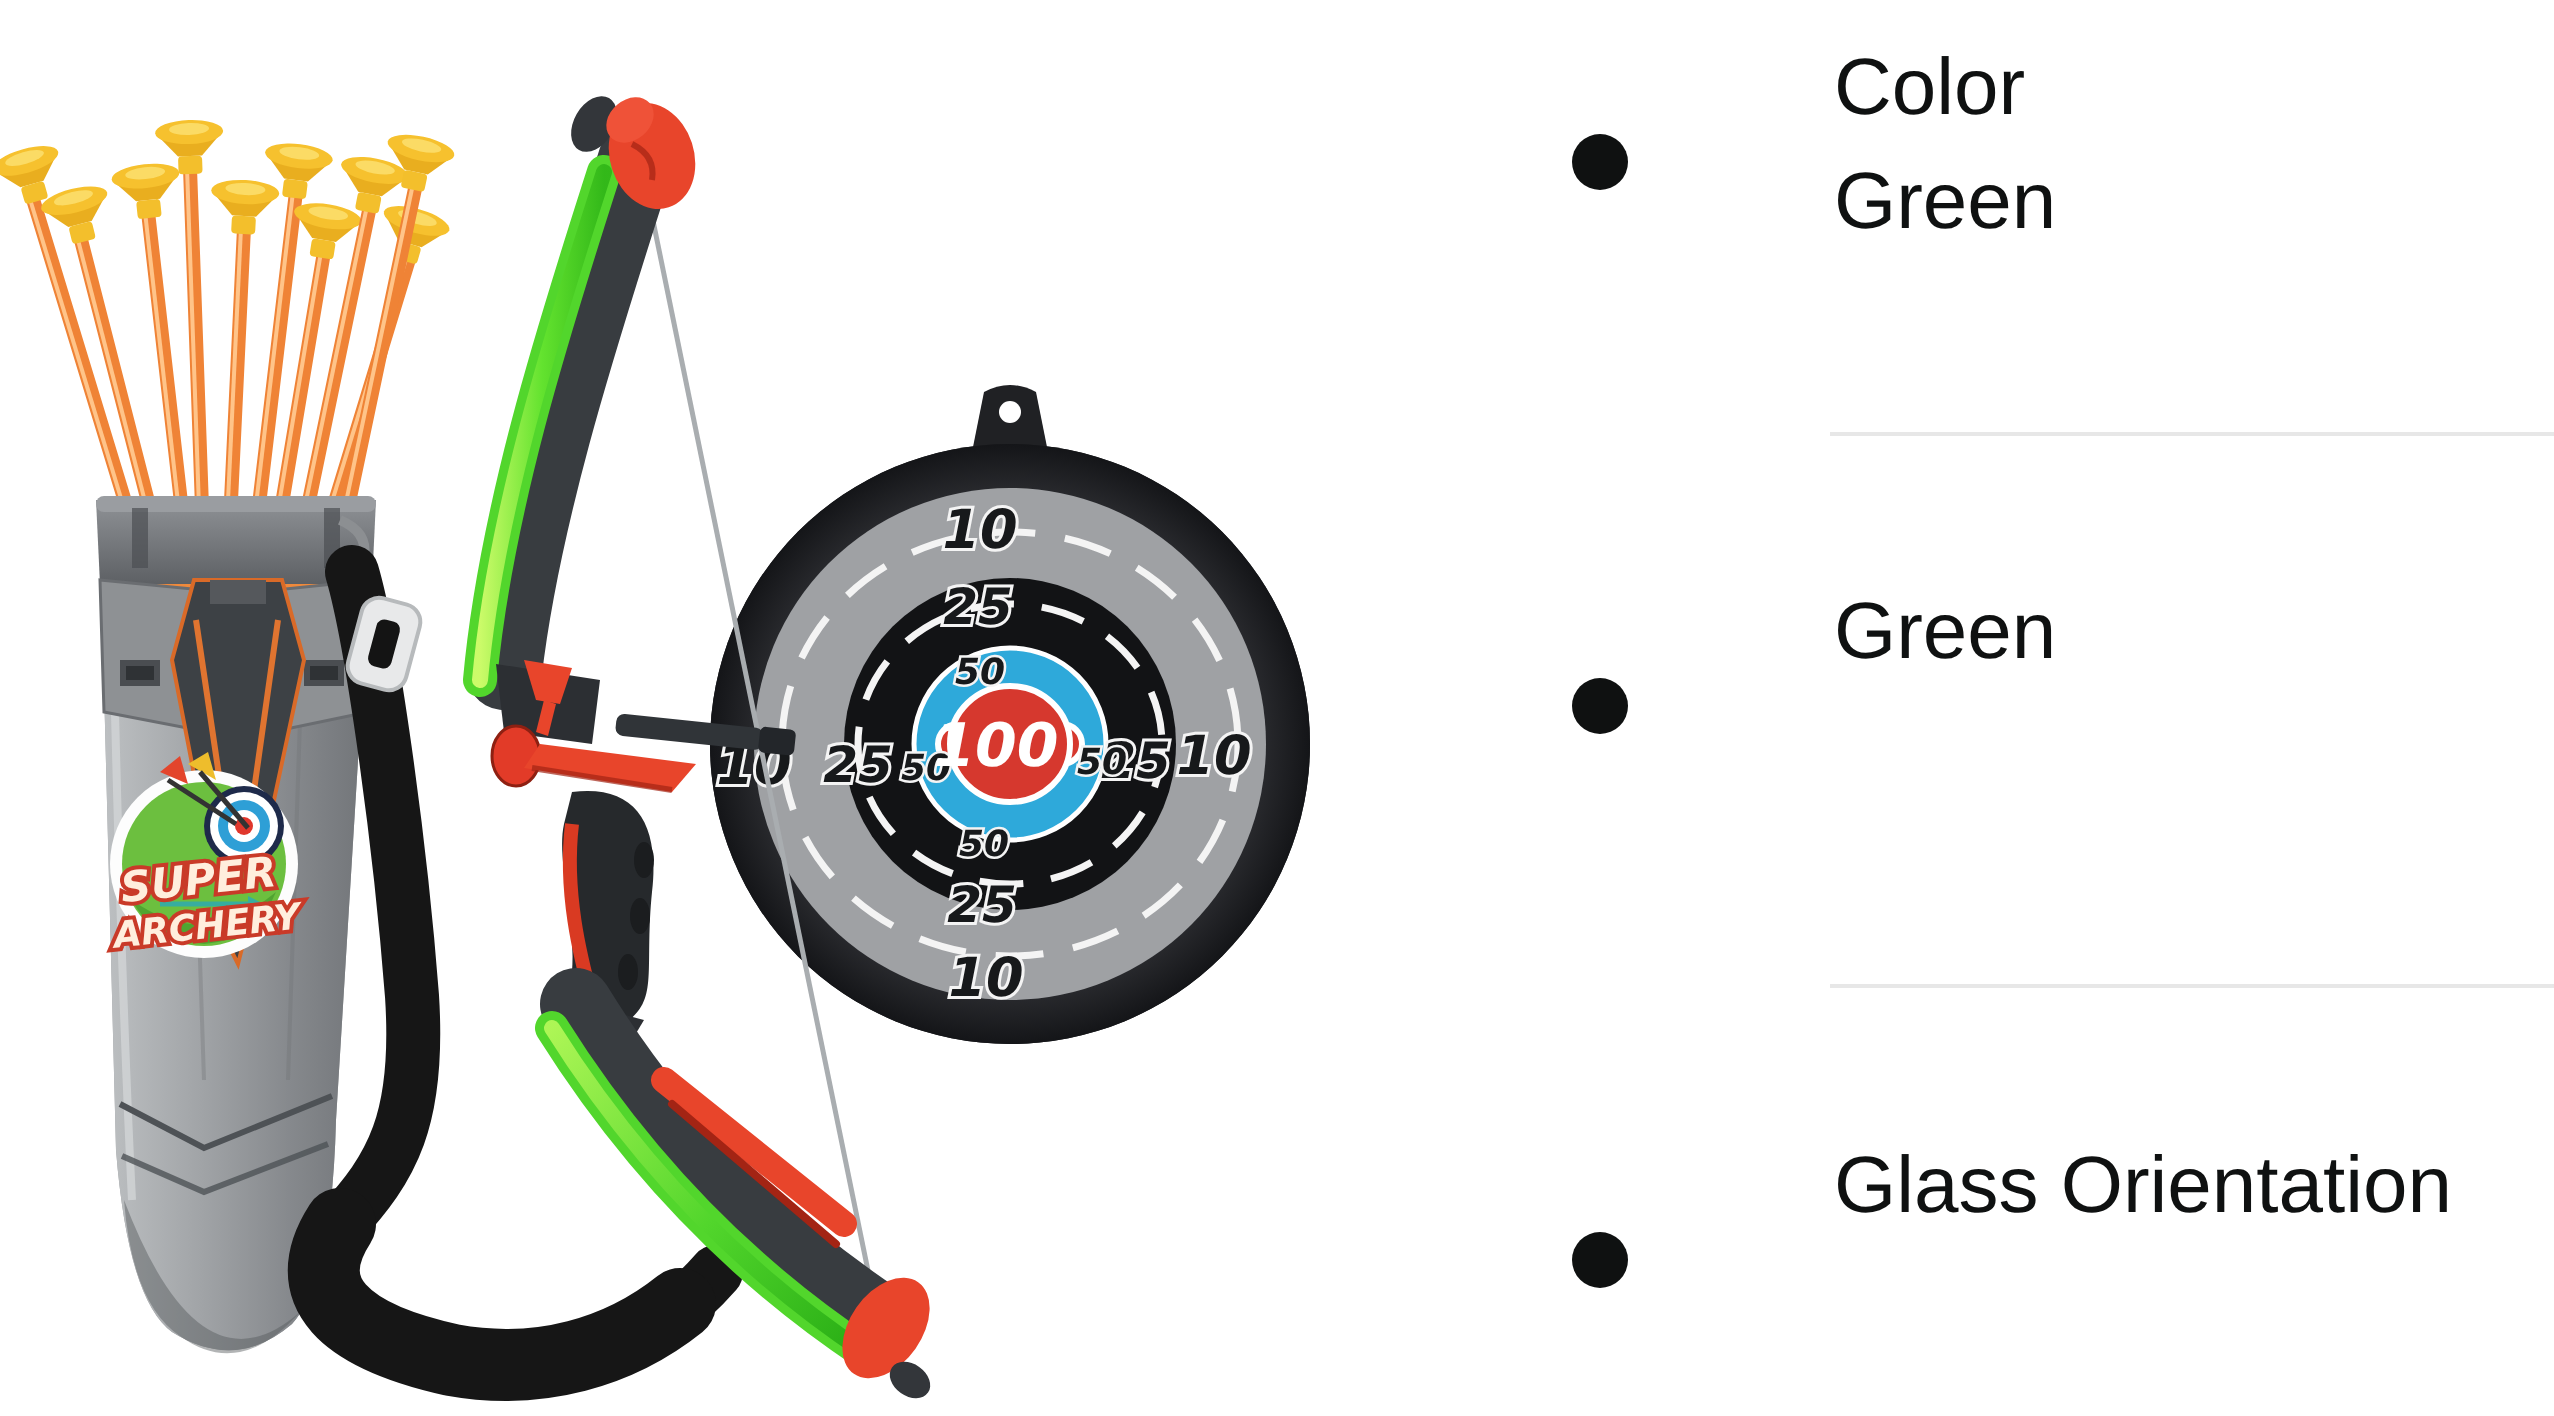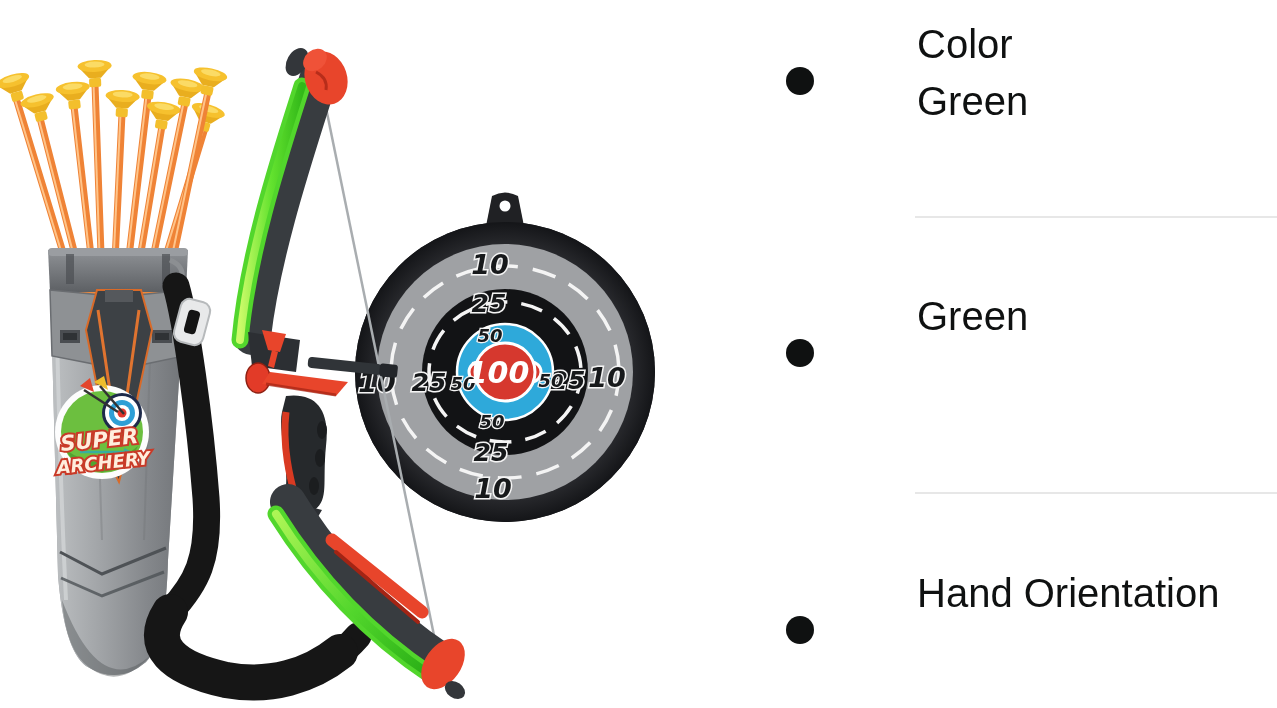--- a/index.html
+++ b/index.html
@@ -279,18 +279,18 @@
       <div class="txt">
         <div class="val">Green</div>
       </div>
     </div>
 
     <div class="rule r2"></div>
 
     <div class="attr a3">
       <span class="dot"></span>
       <div class="txt">
-        <div class="lbl">Hand Orientation</div>
+        <div class="lbl">Glass Orientation</div>
       </div>
     </div>
 
   </div>
 </div>
 
 </body></html>

